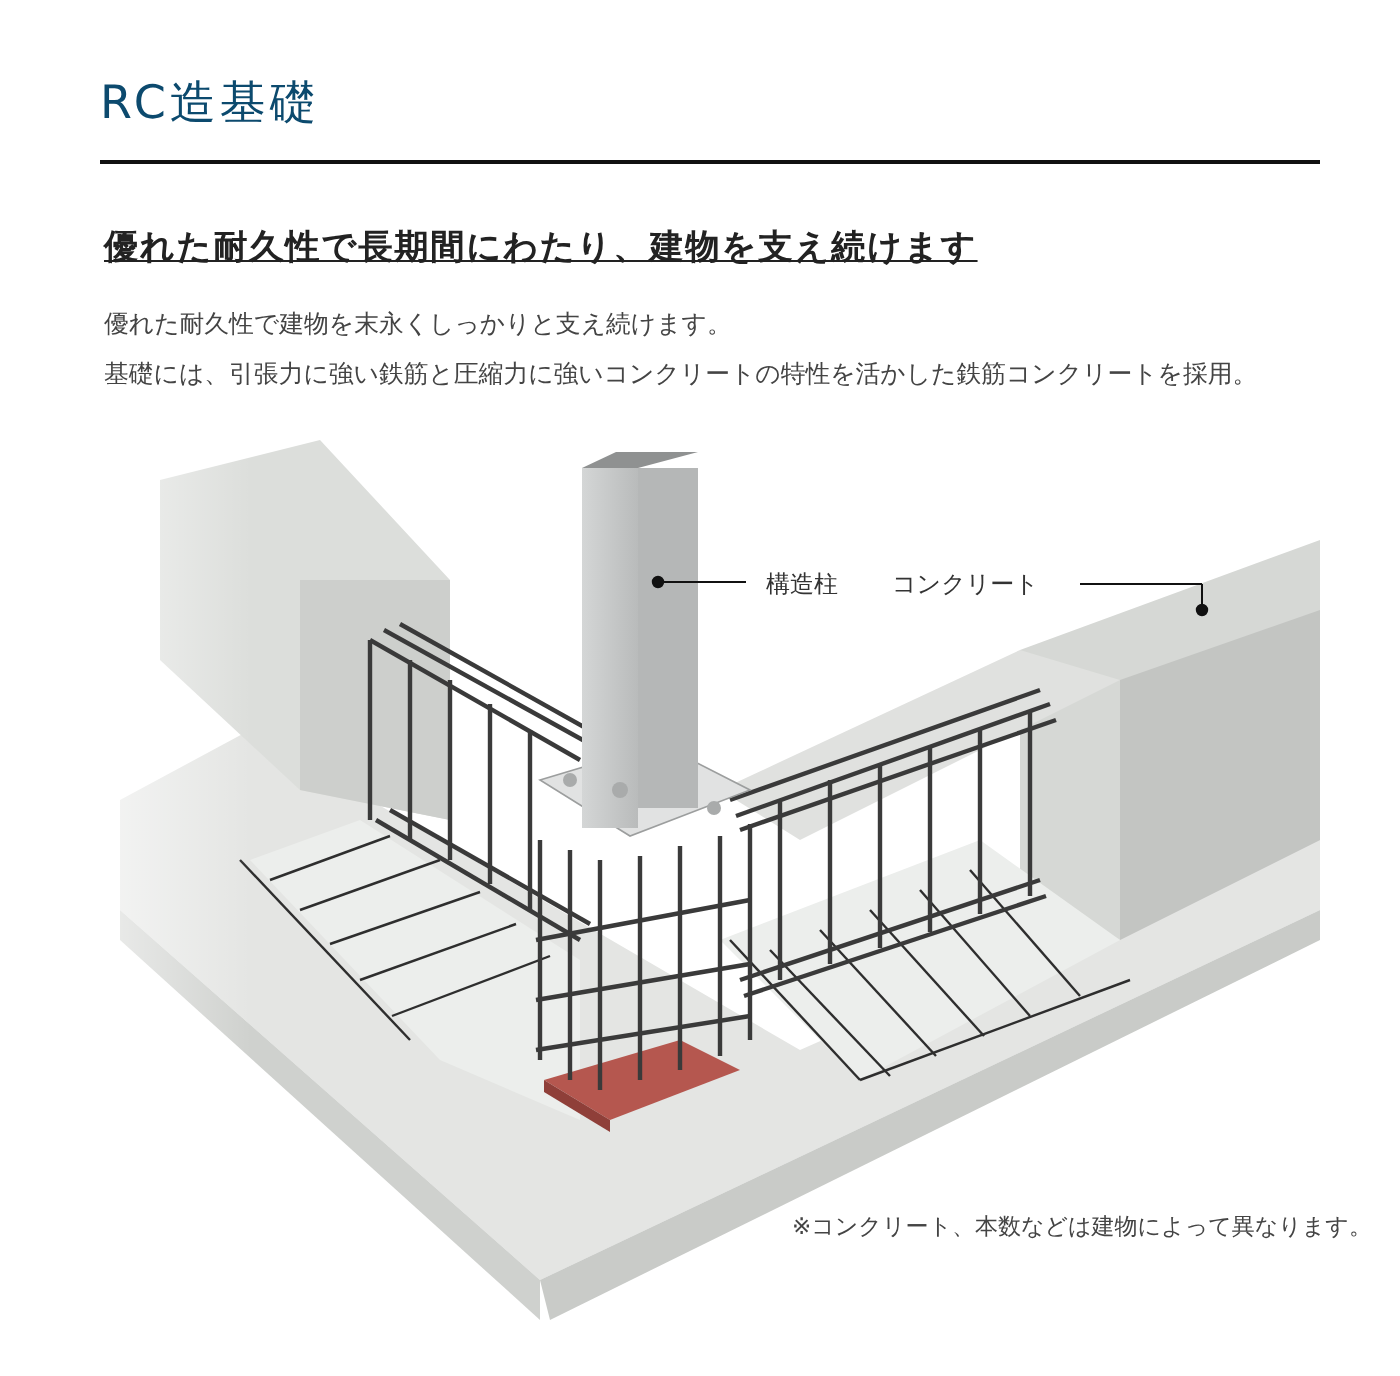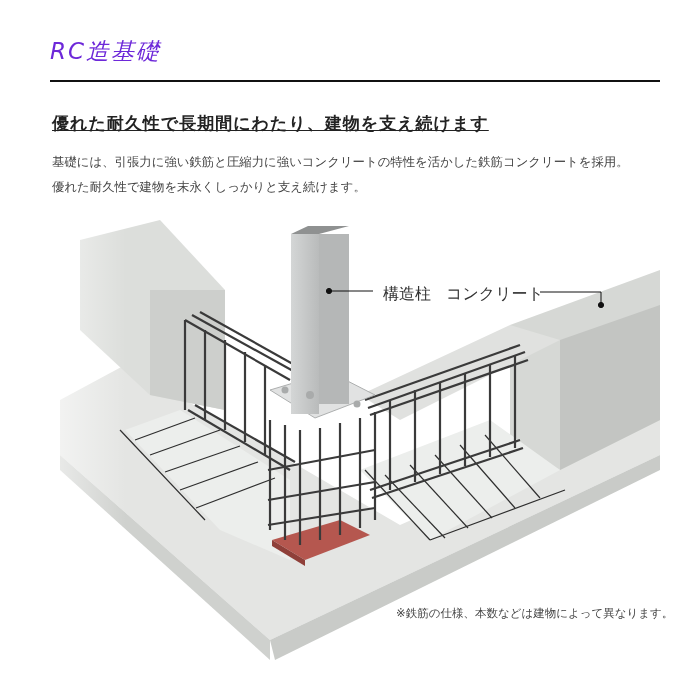--- a/index.html
+++ b/index.html
@@ -1,39 +1,39 @@
 <!DOCTYPE html>
 <html><head>
 <meta charset="utf-8">
 <style>
   html, body { margin: 0; padding: 0; background: #ffffff; }
   body { width: 700px; height: 688px; position: relative; overflow: hidden;
          font-family: "DejaVu Sans", "Liberation Sans", sans-serif; color: #333; }
   .section-title { position: absolute; left: 50px; top: 36px; font-size: 23px;
-         color: #6d28d9; letter-spacing: 2px; font-weight: 500; font-style: italic; }
+         color: #0c4a6e; letter-spacing: 2px; font-weight: 500; }
   .rule { position: absolute; left: 50px; top: 80px; width: 610px; height: 2px; background: #111; }
   .headline { position: absolute; left: 52px; top: 112px; font-size: 17px; font-weight: bold;
          color: #222; letter-spacing: 1px; white-space: nowrap; text-decoration: underline; }
   .body-text { position: absolute; left: 52px; top: 149px; font-size: 12.4px; line-height: 25px;
          color: #444; white-space: nowrap; }
   .illust { position: absolute; left: 0; top: 220px; width: 700px; height: 468px; }
-  .label { position: absolute; font-size: 16px; color: #333; white-space: nowrap; }
+  .label { position: absolute; font-size: 12px; color: #333; white-space: nowrap; }
   .note { position: absolute; left: 396px; top: 606px; font-size: 11.5px; color: #444; white-space: nowrap; }
 </style>
 </head>
 <body>
 
 <div class="section-title">RC造基礎</div>
 <div class="rule"></div>
 
 <div class="headline">優れた耐久性で長期間にわたり、建物を支え続けます</div>
 
 <div class="body-text">
+  <div>優れた耐久性で建物を末永くしっかりと支え続けます。</div>
   <div>基礎には、引張力に強い鉄筋と圧縮力に強いコンクリートの特性を活かした鉄筋コンクリートを採用。</div>
-  <div>優れた耐久性で建物を末永くしっかりと支え続けます。</div>
 </div>
 
 <svg class="illust" viewBox="0 220 700 468" xmlns="http://www.w3.org/2000/svg">
   <defs>
     <linearGradient id="fadeL" x1="0" x2="1" y1="0" y2="0">
       <stop offset="0" stop-color="#fff" stop-opacity="1"></stop>
       <stop offset="0.18" stop-color="#fff" stop-opacity="0"></stop>
     </linearGradient>
     <linearGradient id="colG" x1="0" x2="1">
       <stop offset="0" stop-color="#d4d6d6"></stop>
@@ -115,13 +115,13 @@
     <line x1="329" y1="291" x2="373" y2="291"></line>
     <line x1="540" y1="292" x2="601" y2="292"></line>
     <line x1="601" y1="292" x2="601" y2="305"></line>
     <circle cx="601" cy="305" r="2.6"></circle>
   </g>
 </svg>
 
 <div class="label" style="left:383px; top:284px;">構造柱</div>
 <div class="label" style="left:446px; top:284px;">コンクリート</div>
 
-<div class="note">※鉄筋の仕様、本数などは建物によって異なります。</div>
+<div class="note">※コンクリート、本数などは建物によって異なります。</div>
 
 </body></html>

